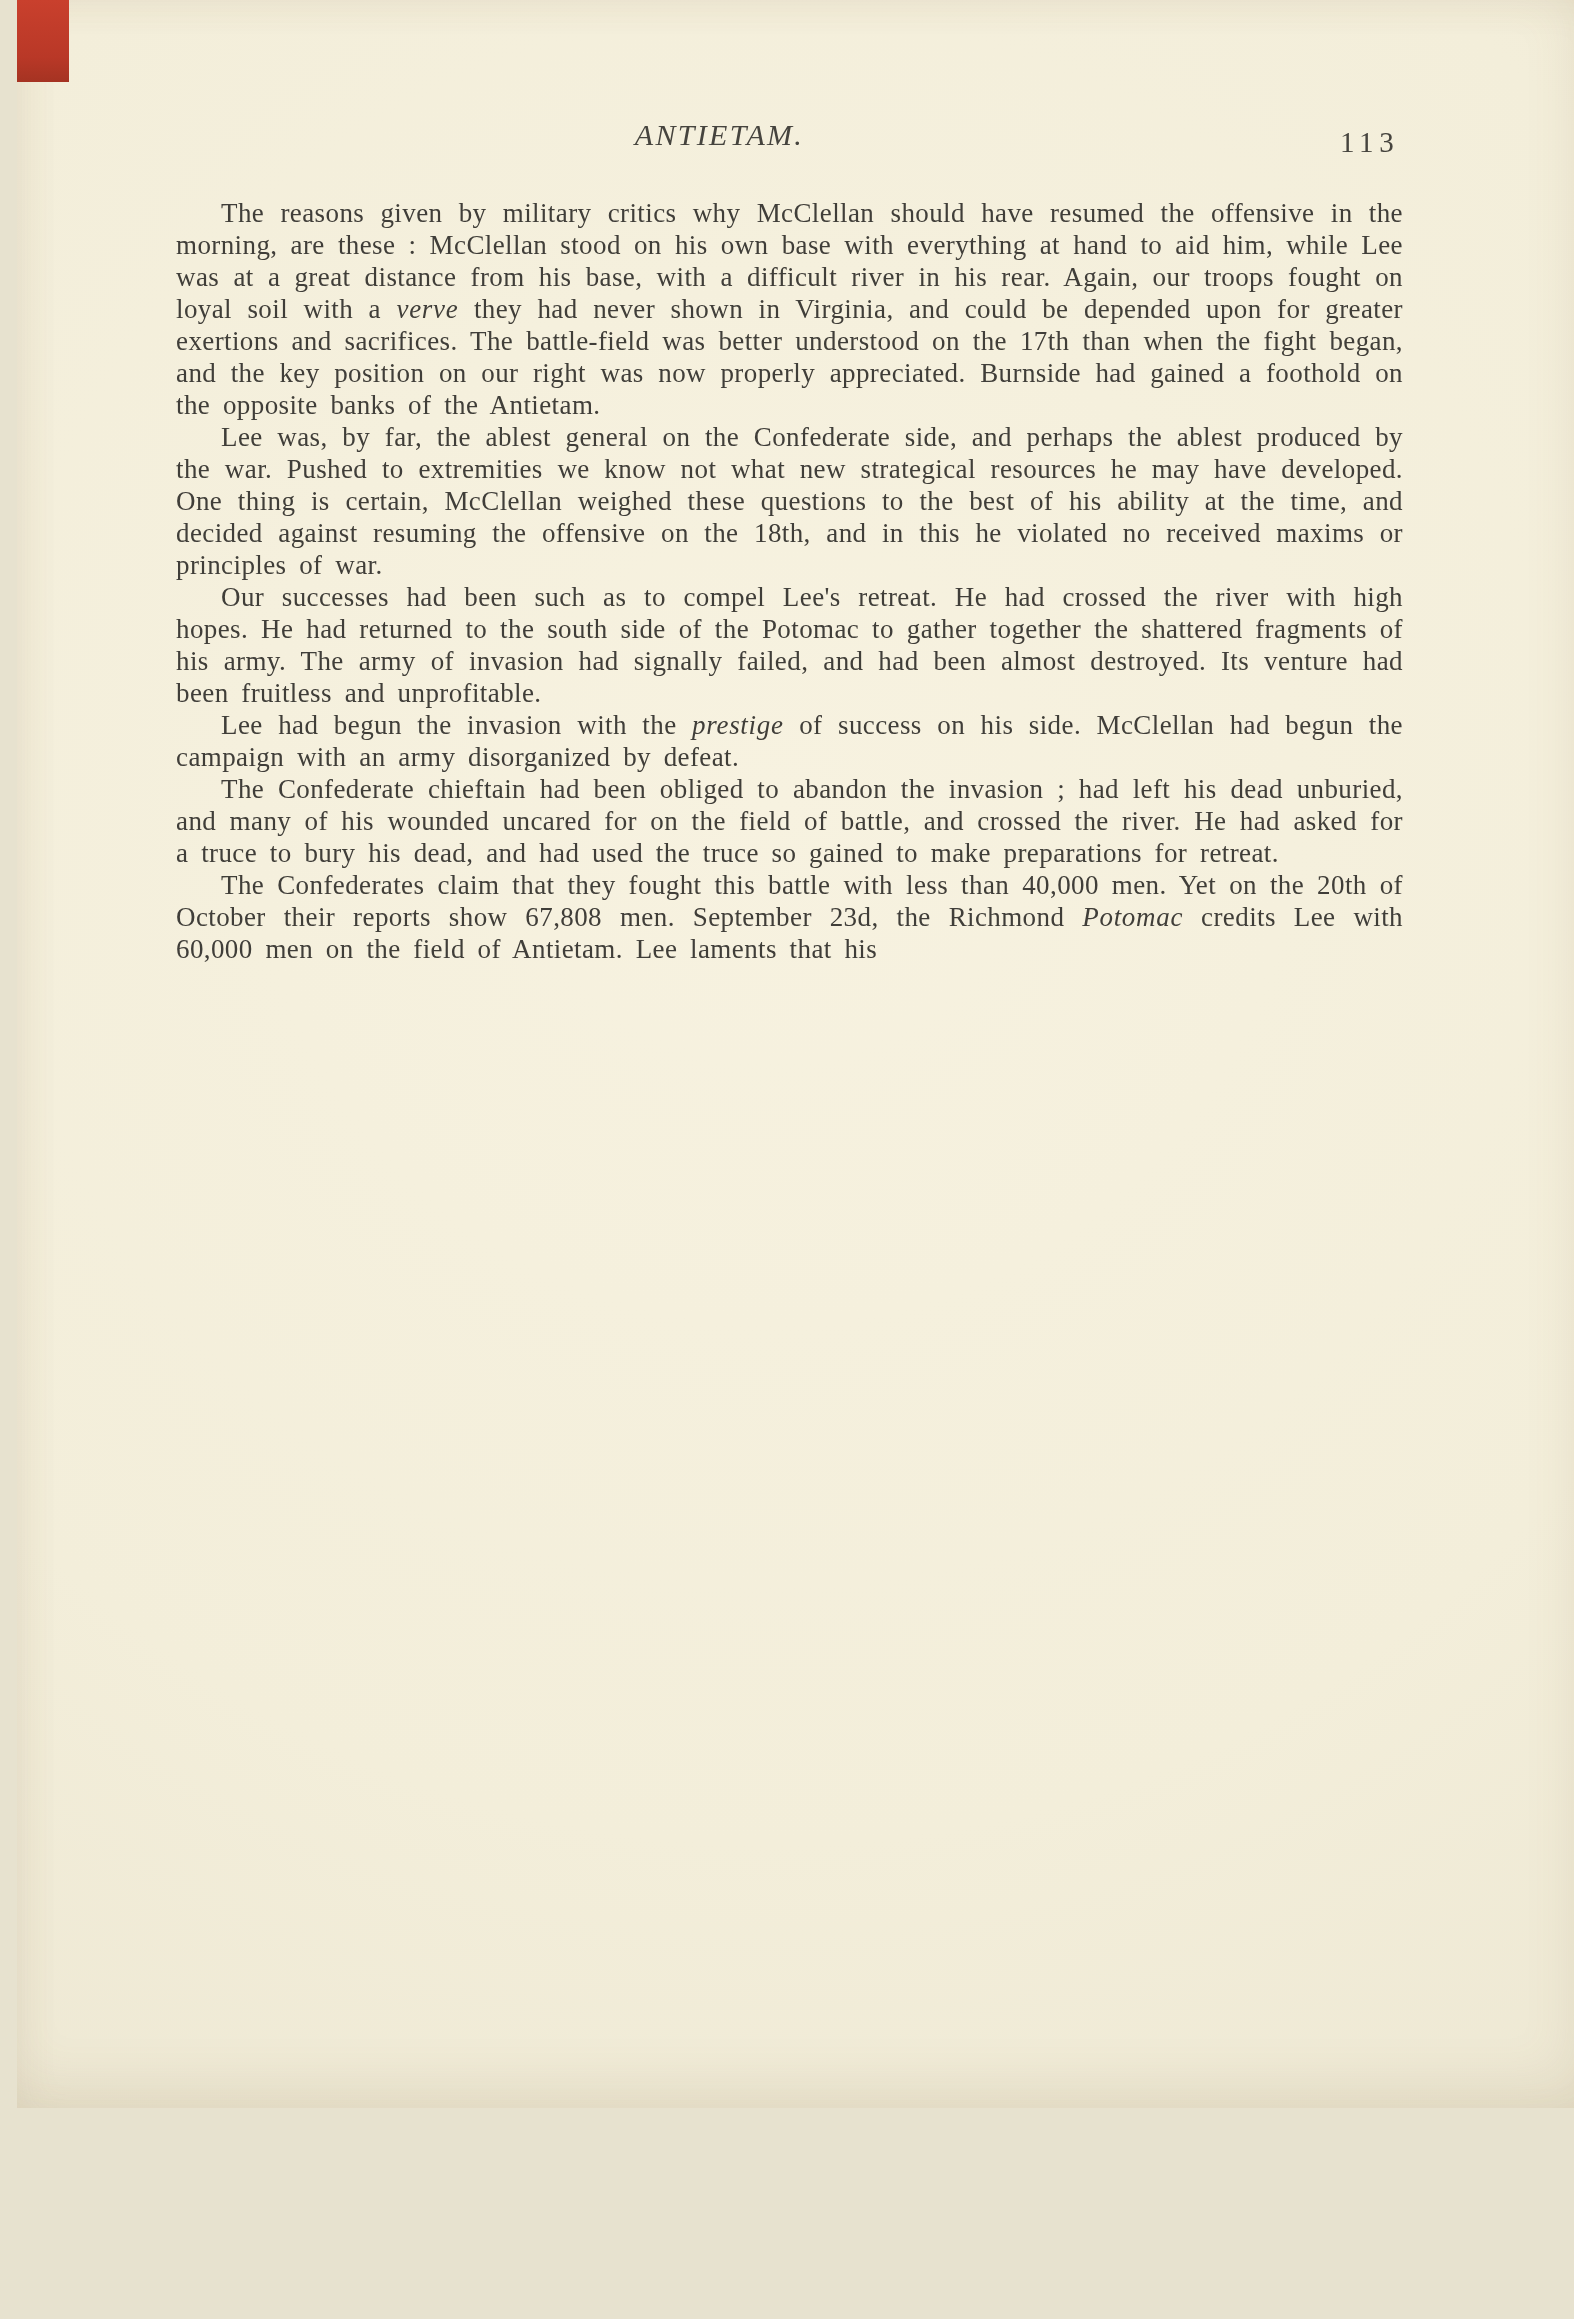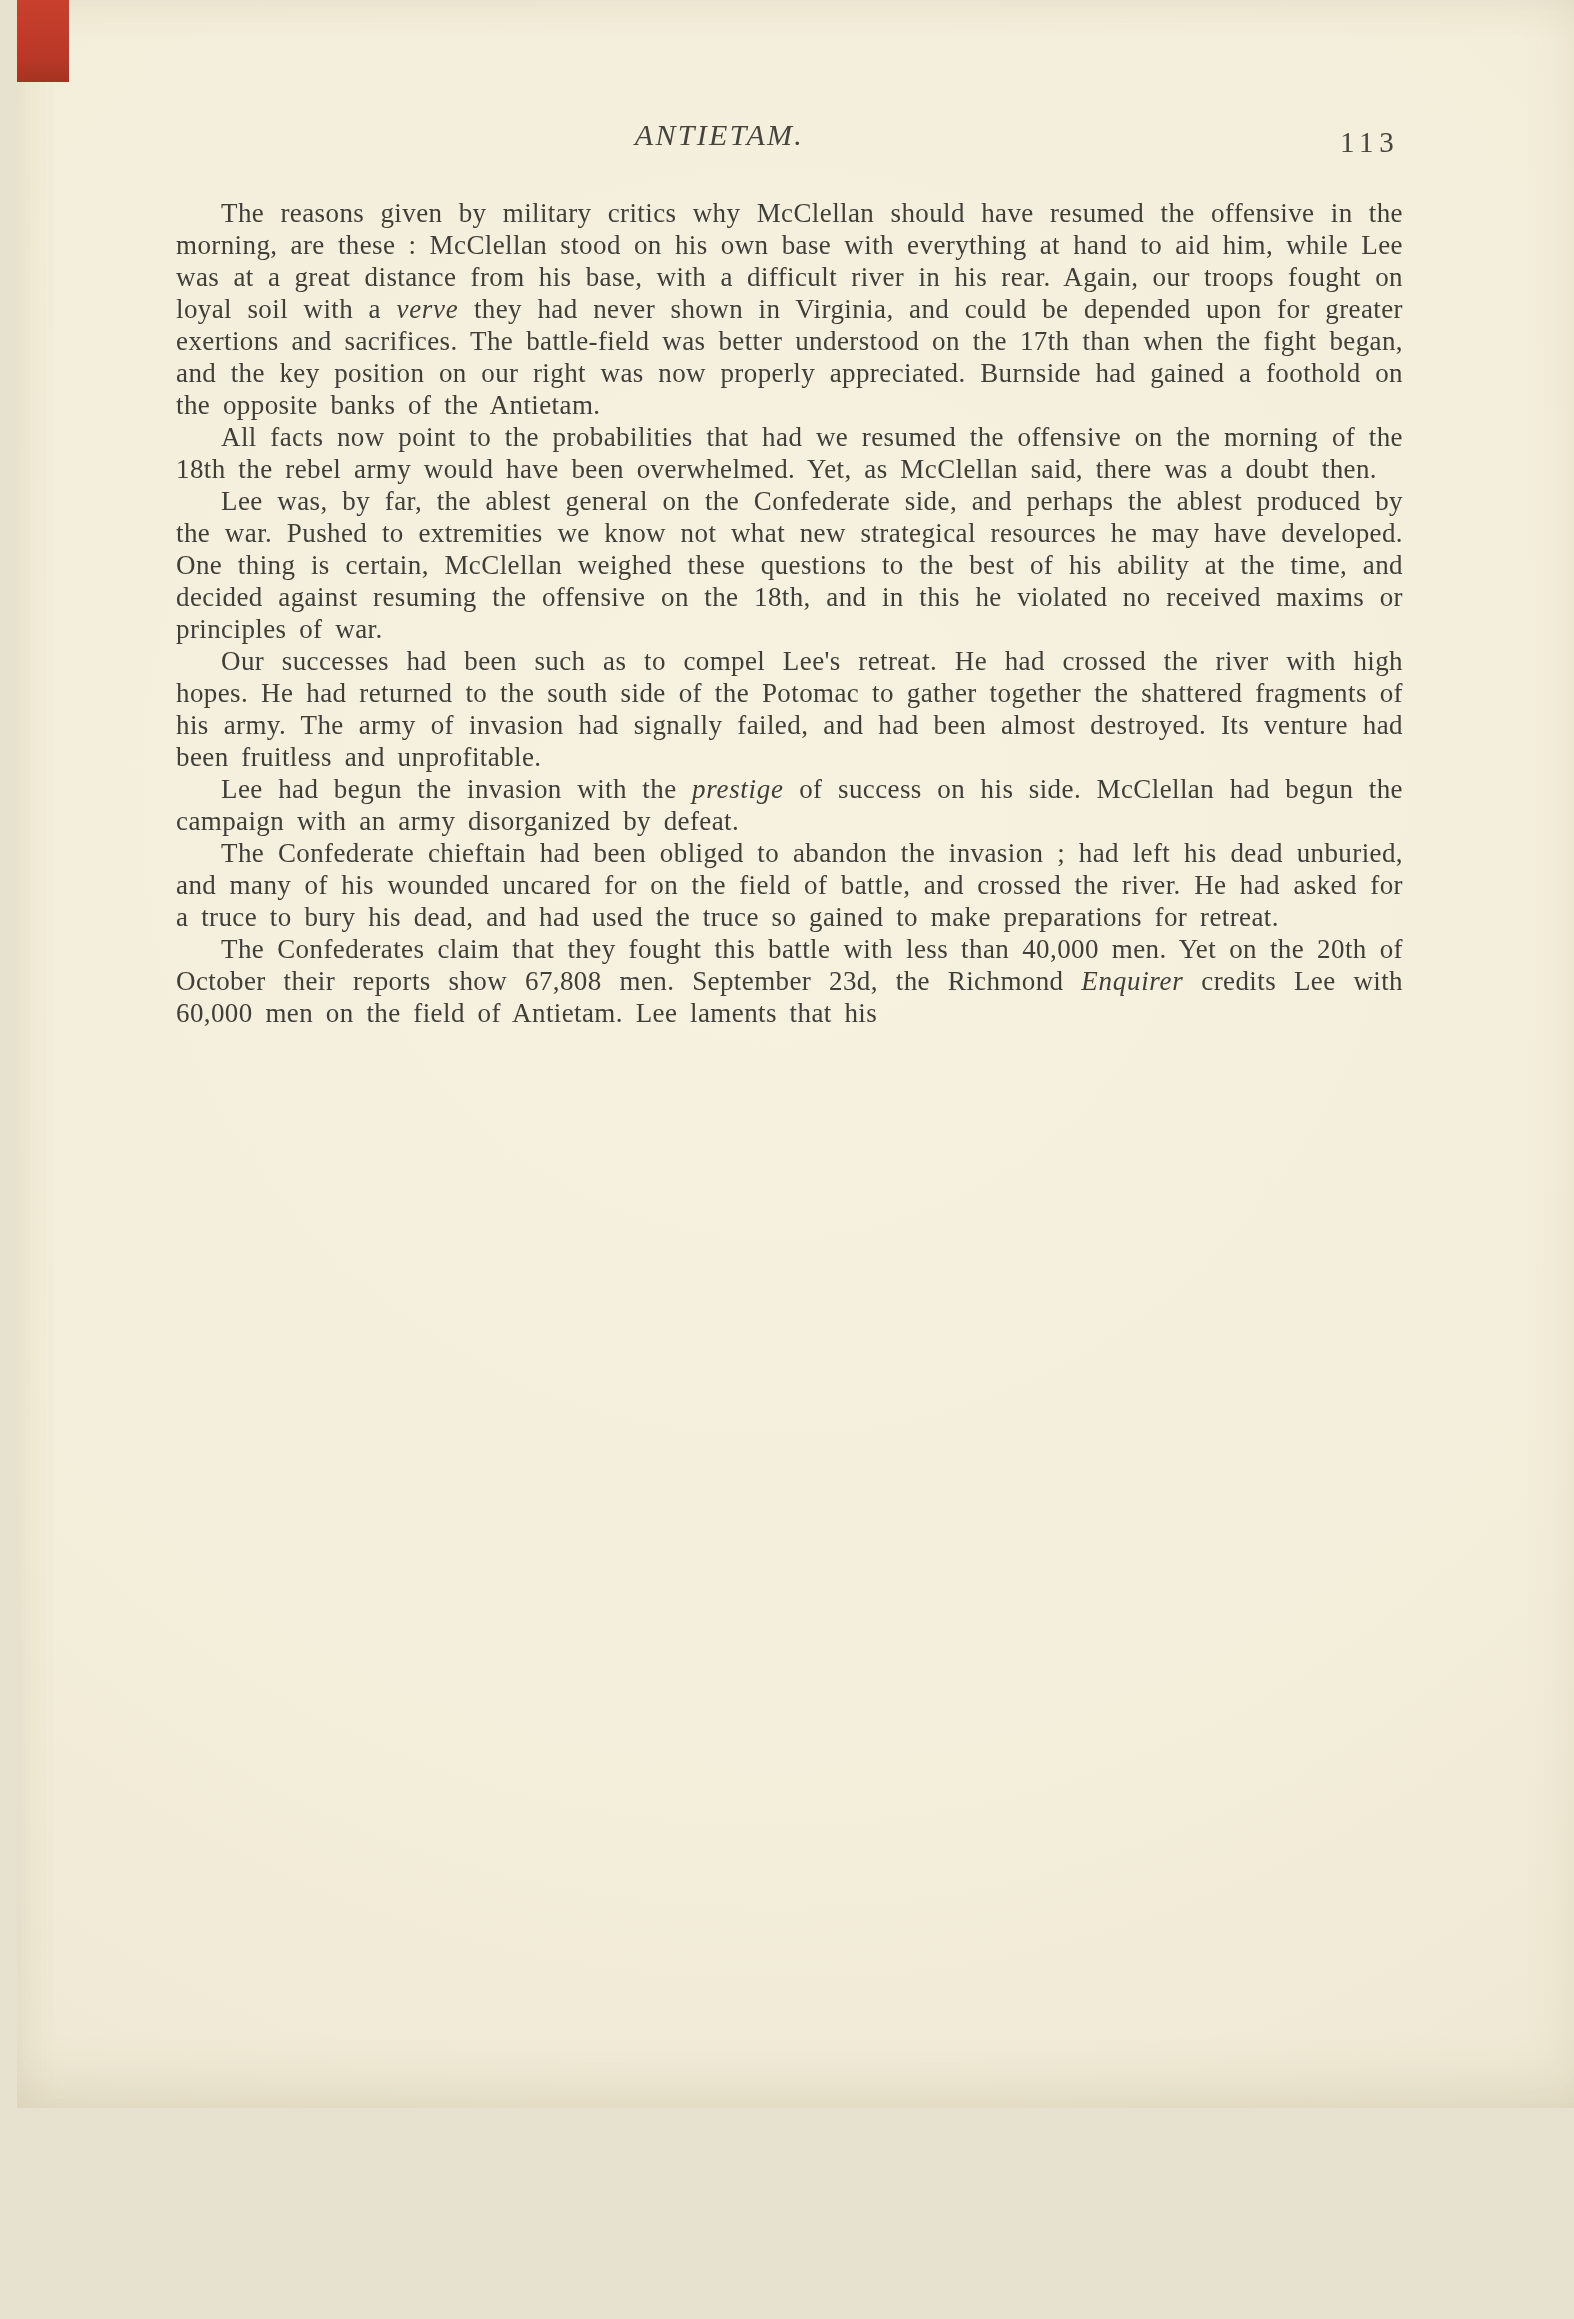--- a/index.html
+++ b/index.html
@@ -92,22 +92,21 @@
 
 <div class="page">
   <div class="red-mark"></div>
   <div class="text-block">
     <div class="running-header">
       <span class="header-title">ANTIETAM.</span>
       <span class="page-number">113</span>
     </div>
     <div class="body-text" id="paragraphs">
         <p><span>The reasons given by military critics why McClellan should have resumed the offensive in the morning, are these : McClellan stood on his own base with everything at hand to aid him, while Lee was at a great distance from his base, with a difficult river in his rear.  Again, our troops fought on loyal soil with a </span><em>verve</em><span> they had never shown in Virginia, and could be depended upon for greater exertions and sacrifices.  The battle-field was better understood on the 17th than when the fight began, and the key position on our right was now properly appreciated.  Burnside had gained a foothold on the opposite banks of the Antietam.</span></p>
-        <p><span>All facts now point to the probabilities that had we resumed the offensive on the morning of the 18th the rebel army would have been overwhelmed.  Yet, as McClellan said, there was a doubt then.</span></p>
         <p><span>Lee was, by far, the ablest general on the Confederate side, and perhaps the ablest produced by the war.  Pushed to extremities we know not what new strategical resources he may have developed.  One thing is certain, McClellan weighed these questions to the best of his ability at the time, and decided against resuming the offensive on the 18th, and in this he violated no received maxims or principles of war.</span></p>
         <p><span>Our successes had been such as to compel Lee's retreat.  He had crossed the river with high hopes.  He had returned to the south side of the Potomac to gather together the shattered fragments of his army.  The army of invasion had signally failed, and had been almost destroyed.  Its venture had been fruitless and unprofitable.</span></p>
         <p><span>Lee had begun the invasion with the </span><em>prestige</em><span> of success on his side.  McClellan had begun the campaign with an army disorganized by defeat.</span></p>
         <p><span>The Confederate chieftain had been obliged to abandon the invasion ; had left his dead unburied, and many of his wounded uncared for on the field of battle, and crossed the river.  He had asked for a truce to bury his dead, and had used the truce so gained to make preparations for retreat.</span></p>
-        <p><span>The Confederates claim that they fought this battle with less than 40,000 men.  Yet on the 20th of October their reports show 67,808 men.  September 23d, the Richmond </span><em>Enquirer</em><span> credits Lee with 60,000 men on the field of Antietam.  Lee laments that his</span></p>
+        <p><span>The Confederates claim that they fought this battle with less than 40,000 men.  Yet on the 20th of October their reports show 67,808 men.  September 23d, the Richmond </span><em>Potomac</em><span> credits Lee with 60,000 men on the field of Antietam.  Lee laments that his</span></p>
       </div>
   </div>
 </div>
 
 
 </body></html>

